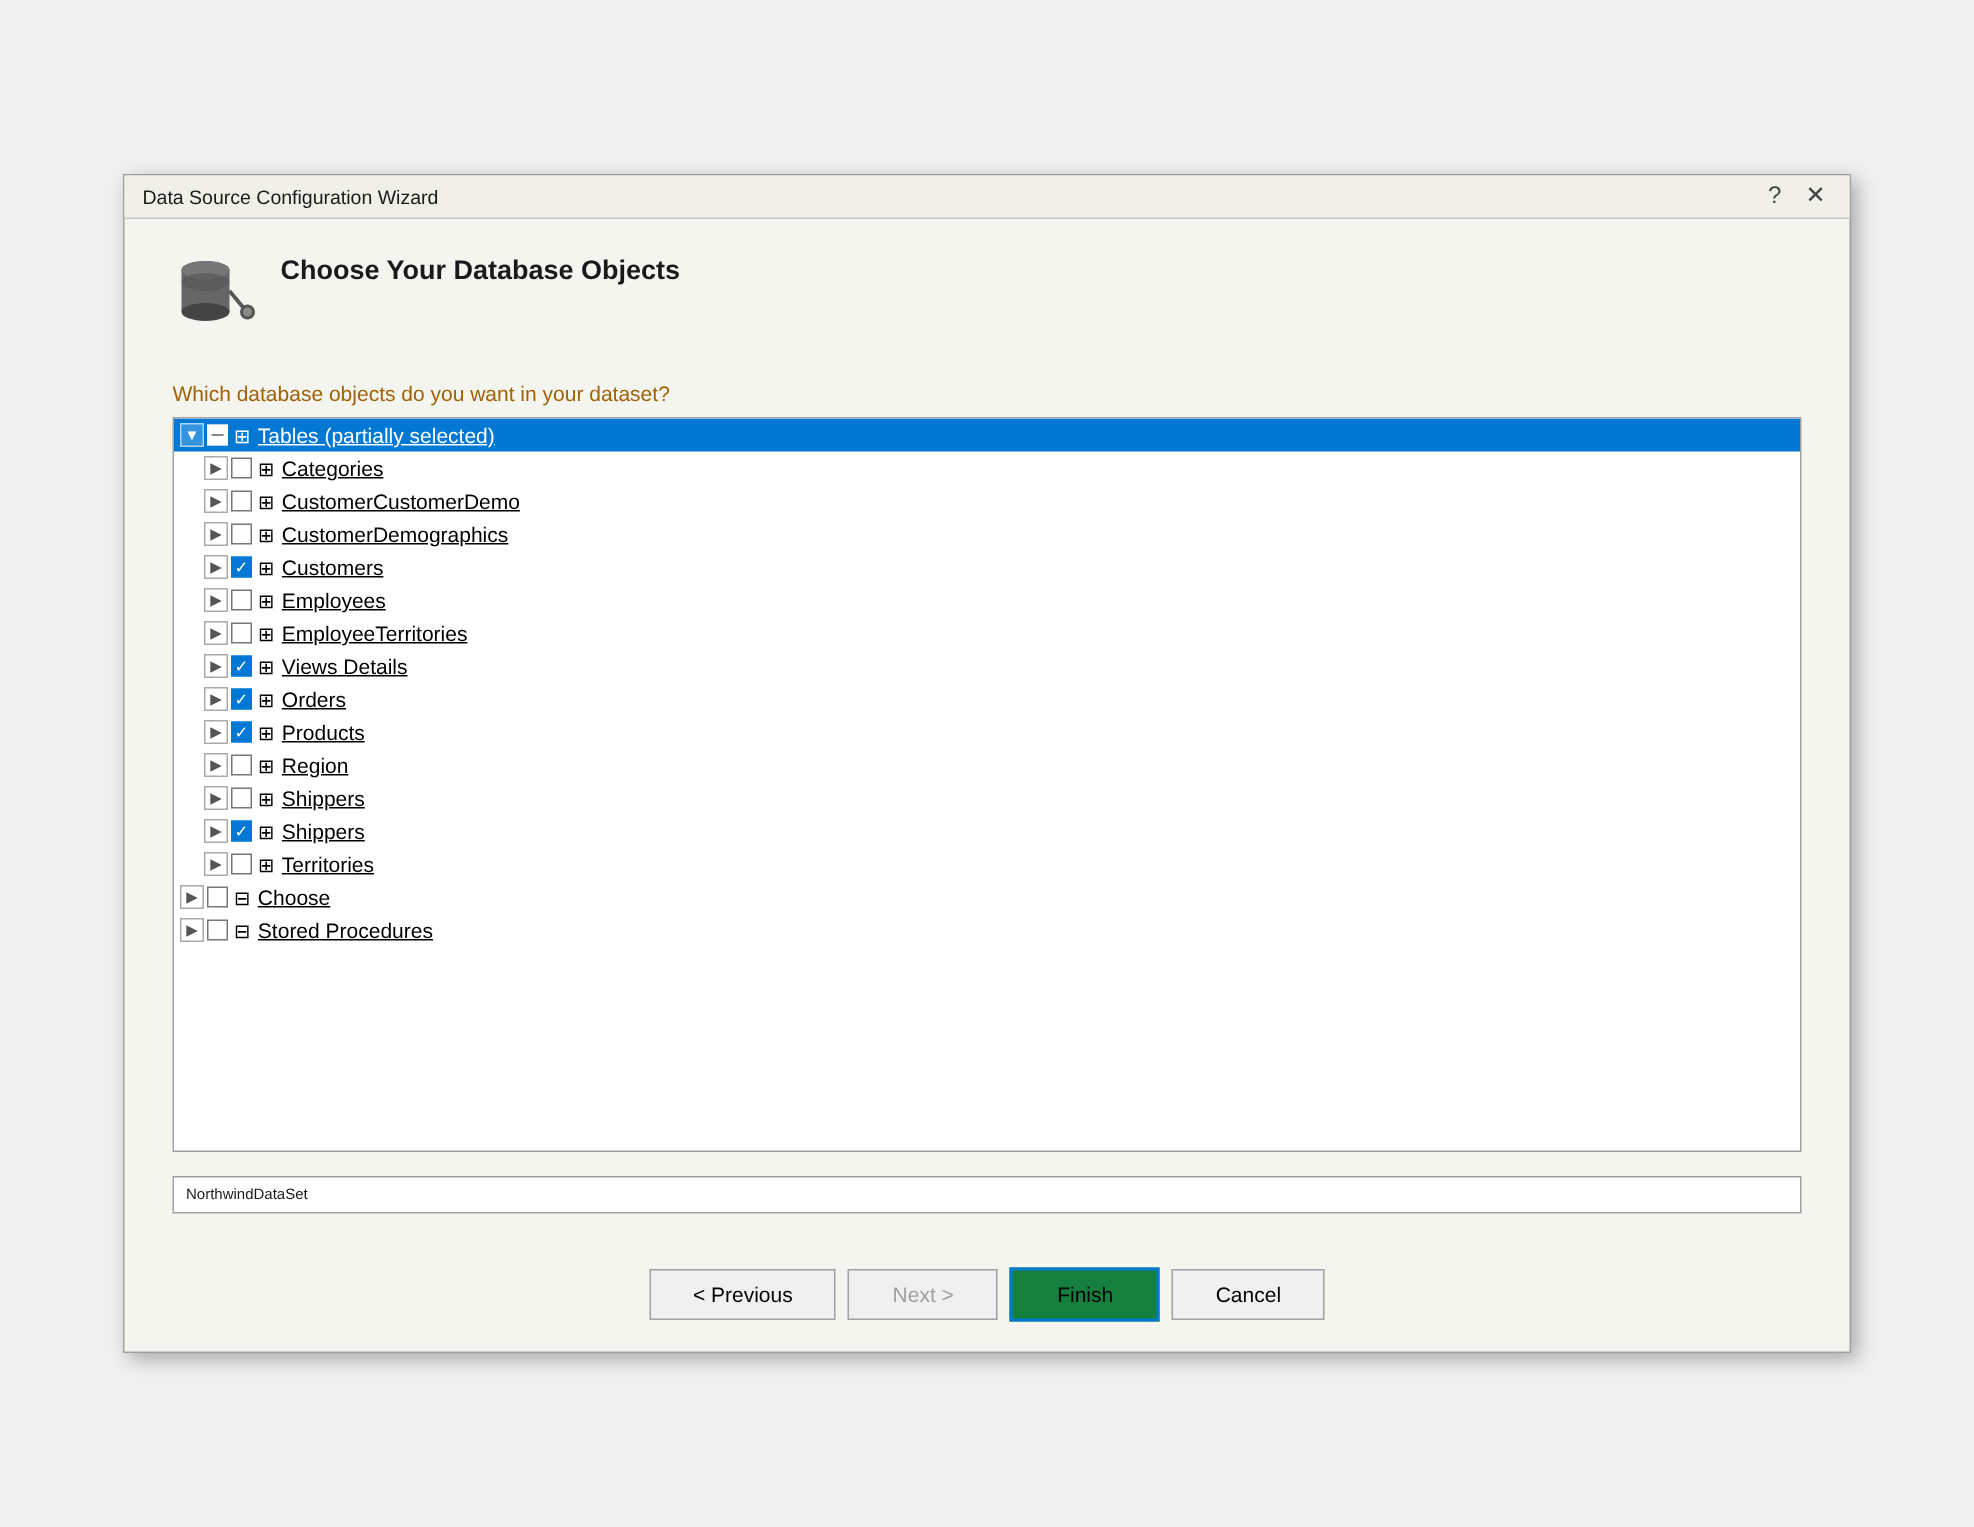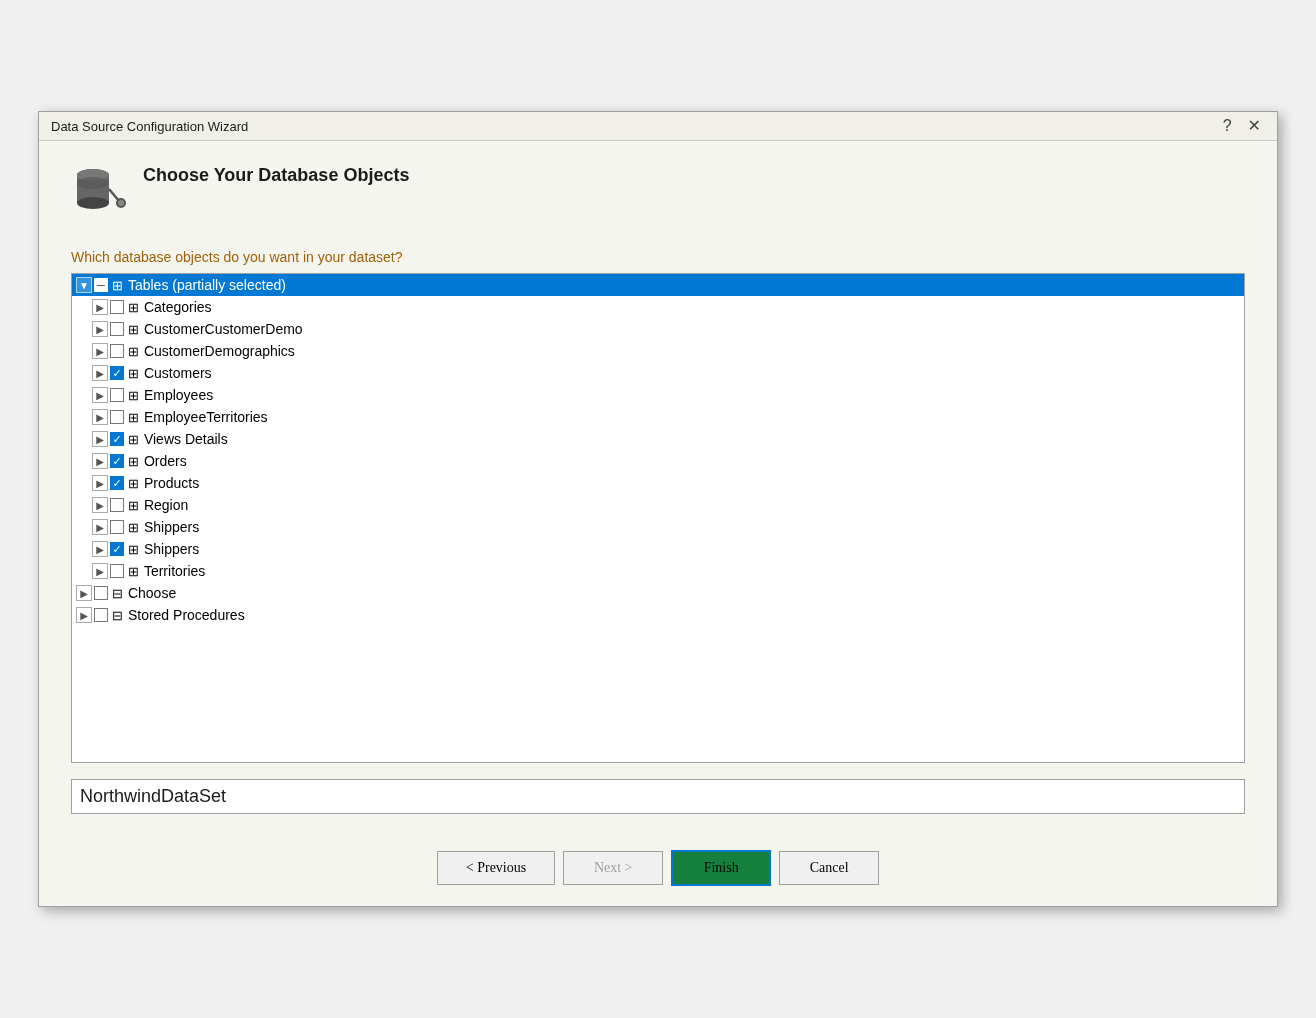--- a/index.html
+++ b/index.html
@@ -6,21 +6,21 @@
     body {
       font-family: 'Segoe UI', Tahoma, Geneva, Verdana, sans-serif;
       font-size: 14px;
       background: #f0f0f0;
       display: flex;
       justify-content: center;
       align-items: center;
       min-height: 100vh;
     }
     .dialog {
-      width: 1240px;
+      width: 1152px;
       background: #f5f5f0;
       border: 1px solid #a0a0a0;
       box-shadow: 4px 4px 12px rgba(0,0,0,0.3);
       display: flex;
       flex-direction: column;
     }
     .titlebar {
       background: #f0f0e8;
       border-bottom: 1px solid #c8c8c8;
       padding: 6px 12px;
@@ -151,53 +151,54 @@
     .table-icon {
       display: inline-flex;
       align-items: center;
       justify-content: center;
       margin-right: 5px;
       flex-shrink: 0;
       font-size: 13px;
     }
     .item-label {
       font-size: 14px;
+      text-decoration: underline;
     }
 
     .dataset-section {
       margin-top: 16px;
       padding-bottom: 16px;
     }
     .dataset-label {
       font-size: 14px;
       color: #1a1a1a;
       margin-bottom: 6px;
     }
     .dataset-input {
       width: 100%;
       border: 1px solid #a0a0a0;
       background: #ffffff;
       padding: 6px 8px;
-      font-size: 18px;
+      font-size: 10px;
       font-family: inherit;
       color: #1a1a1a;
       outline: none;
     }
 
     .footer {
       padding: 20px 32px;
       display: flex;
       justify-content: center;
       gap: 8px;
       align-items: center;
     }
     .btn {
       padding: 8px 28px;
       font-size: 14px;
-      font-family: Liberation Serif, serif;
+      font-family: Liberation Sans, sans-serif;
       border: 1px solid #a0a0a0;
       background: #f0f0f0;
       cursor: pointer;
       min-width: 100px;
     }
     .btn.primary {
       border: 2px solid #0078d4;
       background: #15803d;
     }
     .btn:disabled {

